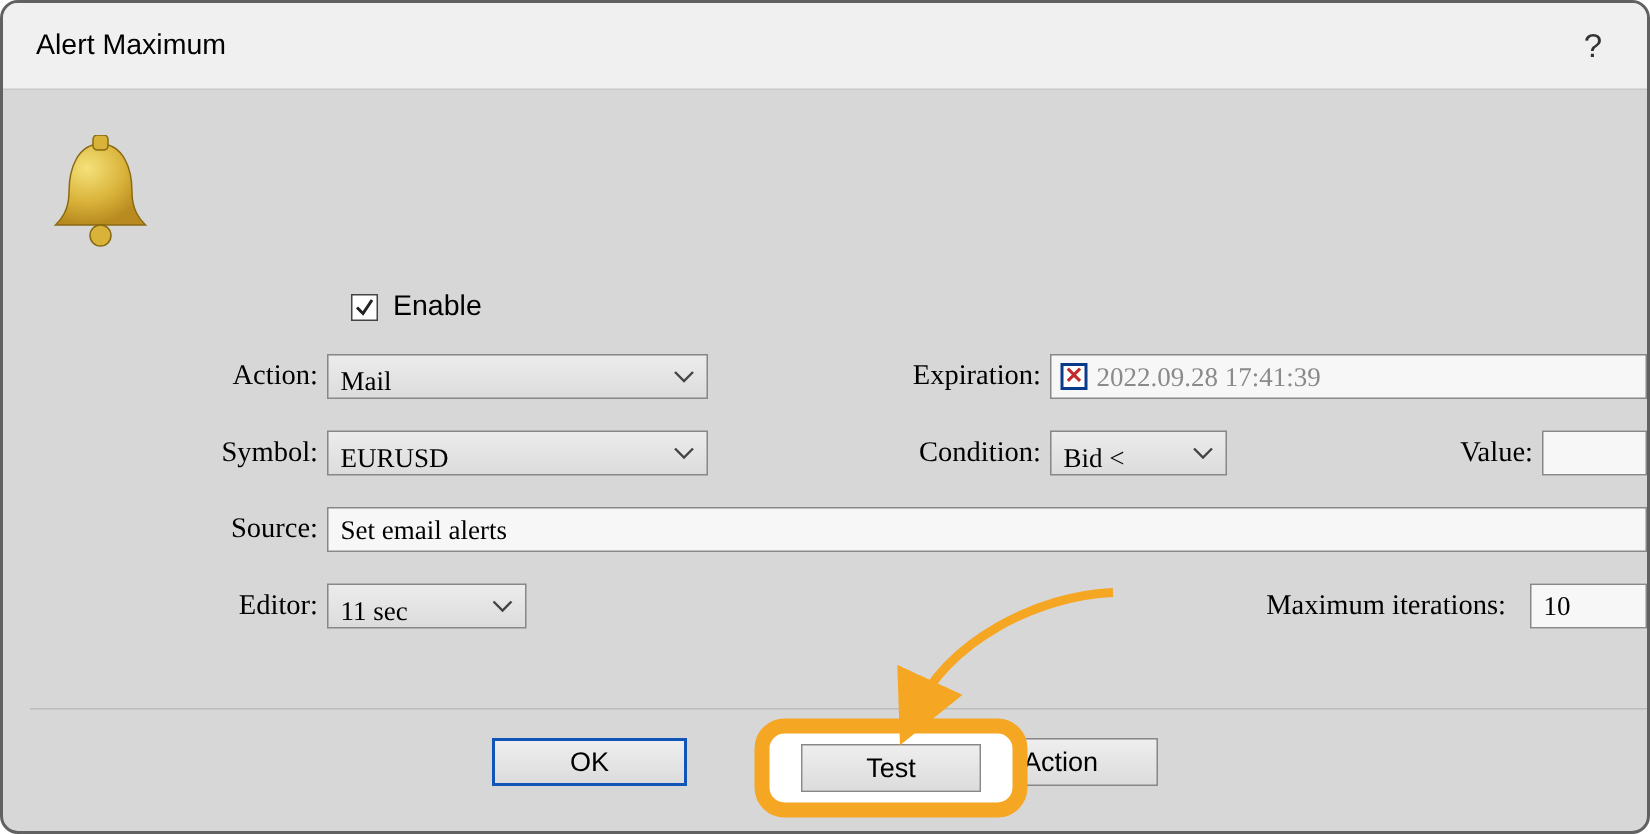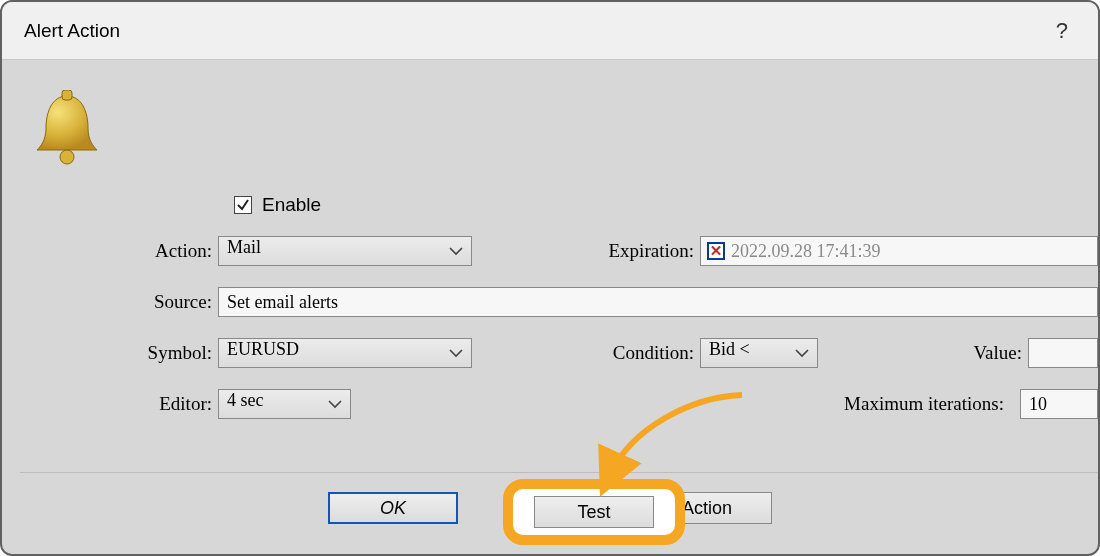--- a/index.html
+++ b/index.html
@@ -88,21 +88,21 @@
 }
 .checkmark {
   width: 14px; height: 14px;
 }
 
 .combo {
   height: 30px;
   background: linear-gradient(#ececec, #dcdcdc);
   border: 1px solid #888;
   display: flex;
-  align-items: flex-start;
+  align-items: flex-end;
   padding: 0 8px;
   font-size: 18px;
   position: relative;
   cursor: pointer;
 }
 .combo .chev {
   position: absolute;
   right: 8px;
   top: 50%;
   transform: translateY(-50%);
@@ -172,21 +172,21 @@
   width: 130px;
   height: 32px;
   background: linear-gradient(#eeeeee, #dcdcdc);
   border: 1px solid #888;
   font-size: 18px;
   display: flex;
   align-items: center;
   justify-content: center;
   cursor: pointer;
 }
-.btn-ok { border: 2px solid #1255b8; font-style: italic; }
+.btn-ok { border: 2px solid #1255b8; }
 
 .highlight {
   position: absolute;
   left: 501px;
   top: 477px;
   width: 182px;
   height: 66px;
   border: 10px solid #f5a623;
   border-radius: 20px;
   background: #fff;
@@ -203,21 +203,21 @@
   top: 385px;
   pointer-events: none;
 }
 </style>
 </head>
 <body>
 
 <div class="window">
 
   <div class="titlebar">
-    <span class="title-text">Alert Action</span>
+    <span class="title-text">Alert Maximum</span>
     <span class="help-btn">?</span>
   </div>
 
   <div class="bell-icon">
     <svg width="70" height="80" viewBox="0 0 70 80">
       <radialGradient id="bg" cx="35%" cy="30%" r="70%">
         <stop offset="0%" stop-color="#f5e27a"></stop>
         <stop offset="60%" stop-color="#d9b23a"></stop>
         <stop offset="100%" stop-color="#b88a1f"></stop>
       </radialGradient>
@@ -251,27 +251,20 @@
       <div class="lbl-expiration">Expiration:</div>
       <div class="expiration-box" style="flex:1;">
         <span class="x-chk">
           <span class="x-chk-inner">✕</span>
         </span>
         <span class="expiration-text">2022.09.28 17:41:39</span>
       </div>
     </div>
 
     <div class="row">
-      <div class="label lbl-source">Source:</div>
-      <div class="input input-source" style="flex:1;">
-        <span>Set email alerts</span>
-      </div>
-    </div>
-
-    <div class="row">
       <div class="label lbl-symbol">Symbol:</div>
       <div class="combo combo-symbol">
         <span>EURUSD</span>
         <svg class="chev" width="14" height="10">
             <path d="M1 2 L7 8 L13 2" stroke="#444" stroke-width="1.6" fill="none"></path>
           </svg>
       </div>
       <div style="width:100px;"></div>
       <div class="lbl-condition">Condition:</div>
       <div class="combo combo-condition">
@@ -281,23 +274,30 @@
           </svg>
       </div>
       <div style="flex:1;"></div>
       <div class="lbl-value">Value:</div>
       <div class="input input-value">
         <span></span>
       </div>
     </div>
 
     <div class="row">
+      <div class="label lbl-source">Source:</div>
+      <div class="input input-source" style="flex:1;">
+        <span>Set email alerts</span>
+      </div>
+    </div>
+
+    <div class="row">
       <div class="label lbl-timeout">Editor:</div>
       <div class="combo combo-timeout">
-        <span>4 sec</span>
+        <span>11 sec</span>
         <svg class="chev" width="14" height="10">
             <path d="M1 2 L7 8 L13 2" stroke="#444" stroke-width="1.6" fill="none"></path>
           </svg>
       </div>
       <div style="flex:1;"></div>
       <div class="lbl-maxiter">Maximum iterations:</div>
       <div style="width:10px;"></div>
       <div class="input input-maxiter">
         <span>10</span>
       </div>

